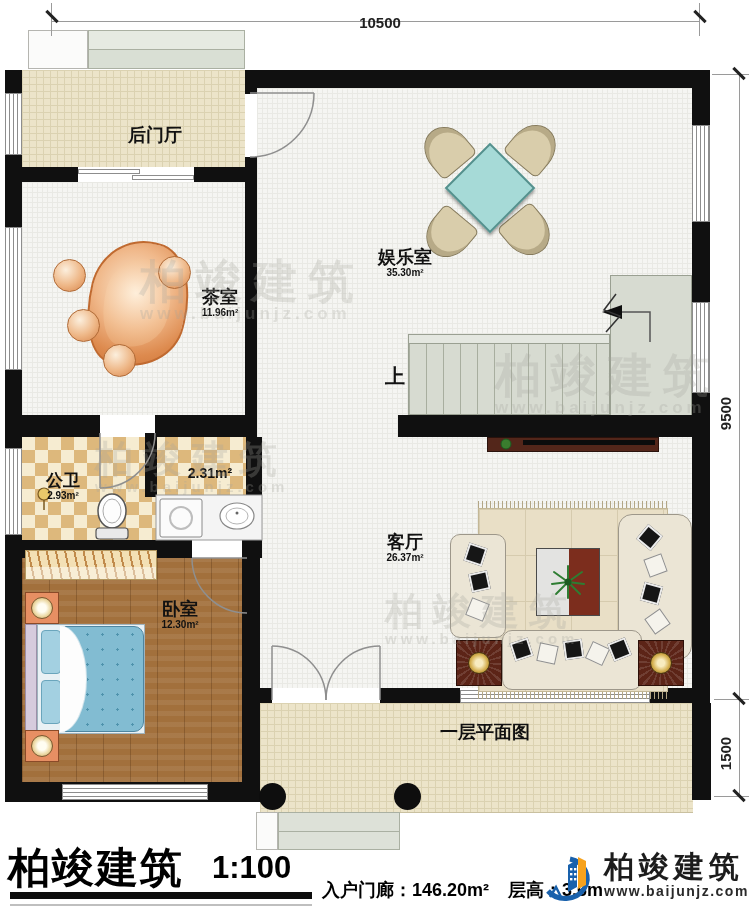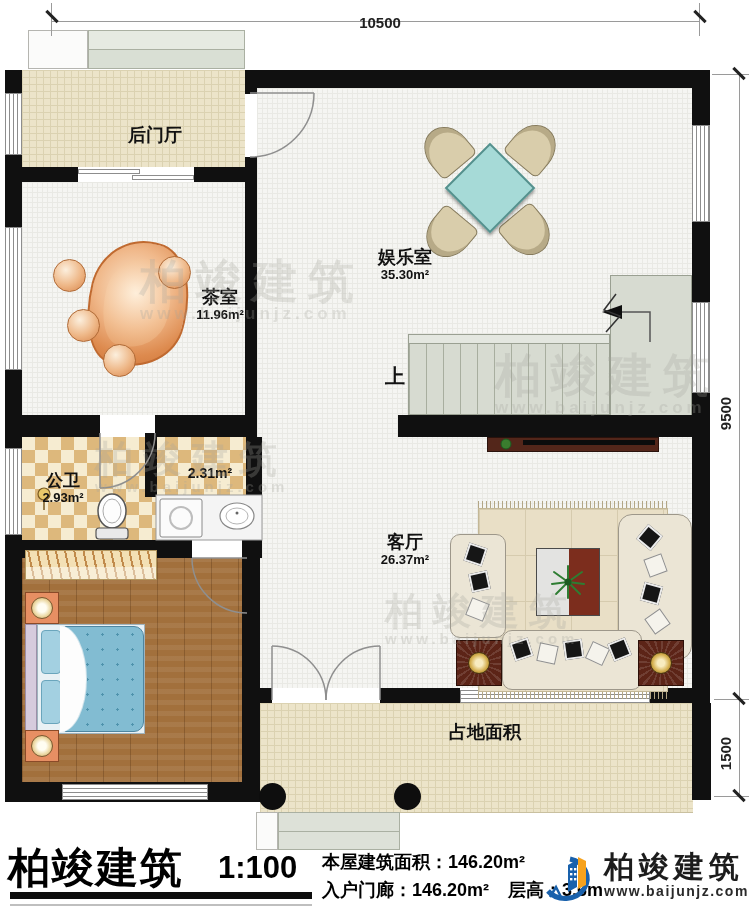--- a/index.html
+++ b/index.html
@@ -22,21 +22,21 @@
   .floor-wood{position:absolute;background-color:#a2703c;
     background-image:repeating-linear-gradient(90deg,rgba(60,30,5,.25) 0 1px,transparent 1px 27px),
                      repeating-linear-gradient(0deg,rgba(255,255,255,.07) 0 5px,transparent 5px 11px);}
   .steps{position:absolute;background:#dde1d8;border:1px solid #aab0a2;box-sizing:border-box;}
   .steps-line{position:absolute;background:#aab0a2;}
   .stair-green{position:absolute;background:#d7dbd1;border:1px solid #9aa092;box-sizing:border-box;}
   .treads{background-image:repeating-linear-gradient(90deg,#a8ae9f 0 1px,transparent 1px 17px);}
   
   .room-label{position:absolute;text-align:center;color:#111;}
   .rn{font-weight:bold;font-size:18px;line-height:1.05;}
-  .ra{font-weight:bold;font-size:13px;}
+  .ra{font-weight:bold;font-size:10px;}
   .dim-text{position:absolute;font-weight:bold;font-size:15px;color:#222;text-align:center;}
   .dim-line{position:absolute;background:#9a9a9a;}
   .slash{position:absolute;width:16px;height:3px;background:#222;transform:rotate(45deg);}
   .rot{transform:rotate(-90deg);transform-origin:center;}
   
   .sofa{position:absolute;background:#ebe5d5;border:1px solid #9d978a;border-radius:10px;box-sizing:border-box;}
   .pillow-b{position:absolute;width:19px;height:19px;background:#161616;border:2px solid #ececec;box-sizing:border-box;}
   .pillow-w{position:absolute;width:19px;height:19px;background:#f5f3ec;border:1px solid #8f8f8f;box-sizing:border-box;}
   .side-table{position:absolute;width:46px;height:46px;background:#5c2417;border:1px solid #2c0f07;
     background-image:repeating-conic-gradient(rgba(255,255,255,.12) 0 6deg,transparent 6deg 18deg);box-sizing:border-box;}
@@ -268,26 +268,30 @@
   <div class="room-label" style="left:380px;top:366px;width:30px;">
     <div class="rn" style="font-size:20px;">上</div>
   </div>
   <div class="room-label" style="left:28px;top:472px;width:70px;">
     <div class="rn" style="font-size:17px;">公卫</div>
     <div class="ra">2.93m²</div>
   </div>
   <div class="room-label" style="left:175px;top:465px;width:70px;">
     <div class="ra" style="font-size:14px;">2.31m²</div>
   </div>
+  <div class="room-label" style="left:135px;top:600px;width:90px;">
+    <div class="rn">卧室</div>
+    <div class="ra">12.30m²</div>
+  </div>
   <div class="room-label" style="left:360px;top:533px;width:90px;">
     <div class="rn">客厅</div>
     <div class="ra">26.37m²</div>
   </div>
   <div class="room-label" style="left:415px;top:723px;width:140px;">
-    <div class="rn">占地面积</div>
+    <div class="rn">一层平面图</div>
   </div>
 
   <div class="dim-line" style="left:52px;top:21px;width:648px;height:1px;"></div>
   <div class="dim-line" style="left:51px;top:3px;width:1px;height:33px;"></div>
   <div class="dim-line" style="left:699px;top:3px;width:1px;height:33px;"></div>
   <div class="slash" style="left:44px;top:15px;"></div>
   <div class="slash" style="left:692px;top:15px;"></div>
   <div class="dim-text" style="left:340px;top:14px;width:80px;">10500</div>
 
   <div class="dim-line" style="left:739px;top:75px;width:1px;height:723px;"></div>
@@ -313,25 +317,22 @@
     <div class="wm-sub" style="font-size:15px;">www.baijunjz.com</div>
   </div>
   <div class="wm" style="left:385px;top:592px;">
     <div class="wm-main" style="font-size:38px;">柏竣建筑</div>
     <div class="wm-sub" style="font-size:15px;">www.baijunjz.com</div>
   </div>
 
   <div class="ft-title" style="left:8px;top:840px;">柏竣建筑</div>
   <div class="abs" style="left:10px;top:892px;width:302px;height:7px;background:#0d0d0d;"></div>
   <div class="abs" style="left:10px;top:904px;width:302px;height:2px;background:#bfbfbf;"></div>
-  <div class="ft-scale" style="left:218px;top:850px;">1:100</div>
-
-  <div class="ft-small" style="left:322px;top:850px;">
-    <span>本屋建筑面积：</span><span>146.20m²</span>
-  </div>
+  <div class="ft-scale" style="left:212px;top:850px;">1:100</div>
+
   <div class="ft-small" style="left:322px;top:878px;">
     <span>入户门廊：</span><span>146.20m²</span>
     <span style="margin-left:14px;">层高：</span><span>3.6m</span>
   </div>
 
   <div class="abs" style="left:540px;top:845px;width:200px;height:66px;">
     <svg width="60" height="62" viewBox="0 0 60 62" style="position:absolute;left:0;top:2px;">
       <path d="M8,44 A22,20 0 1 0 30,12" fill="none" stroke="#1961ac" stroke-width="5"></path>
       <polygon points="28,18 37,13 37,40 28,45" fill="#1961ac"></polygon>
       <polygon points="38,10 46,14 46,38 38,42" fill="#f6a21d"></polygon>

